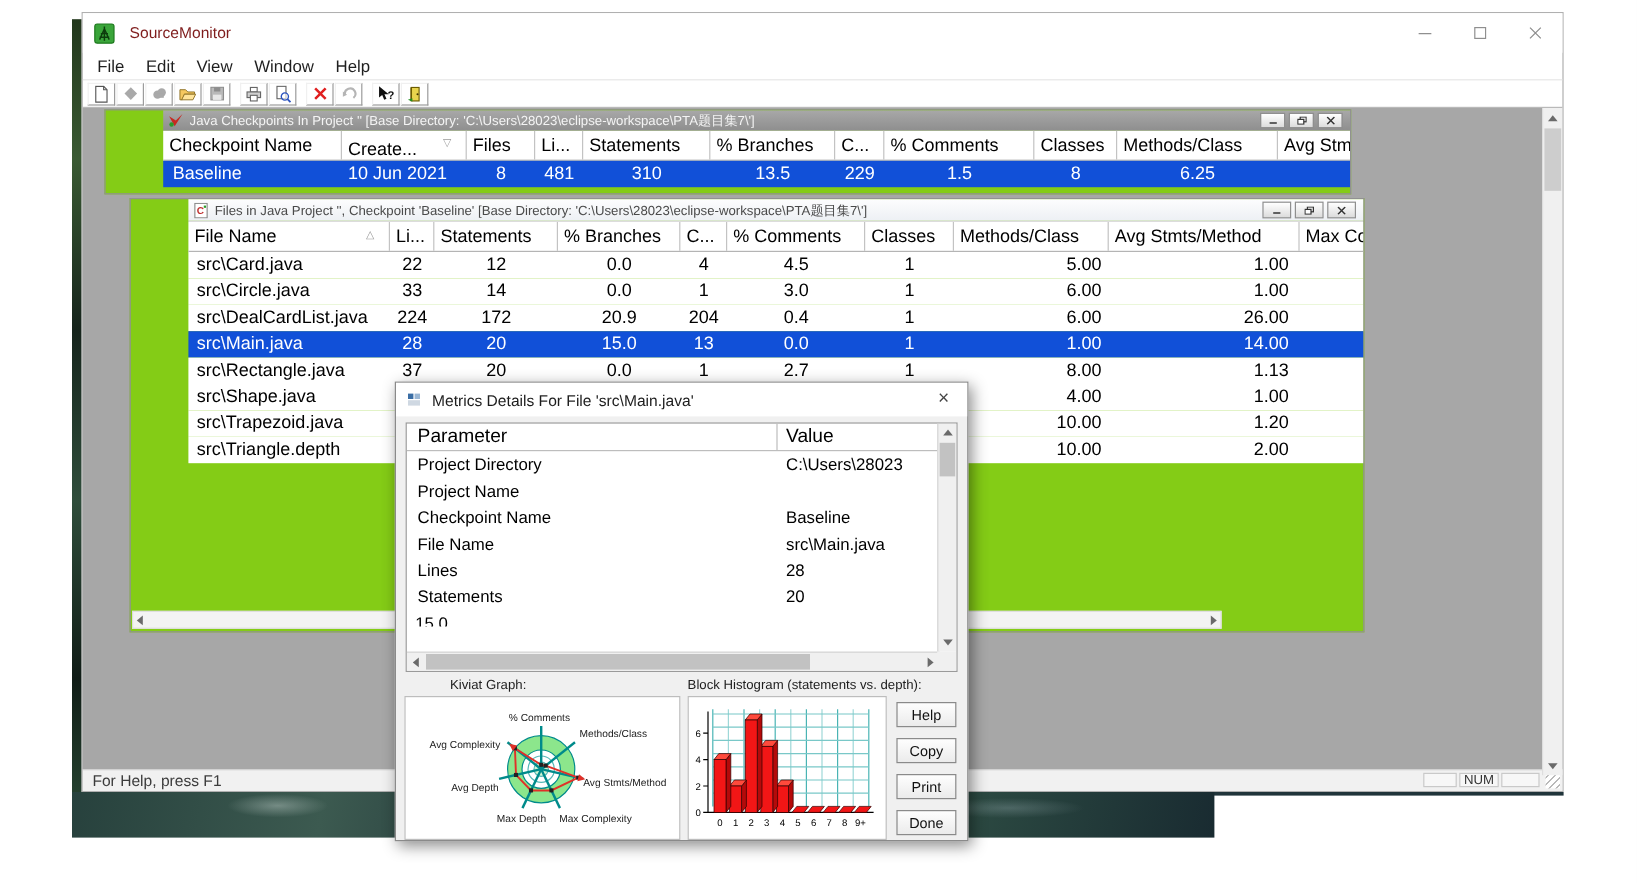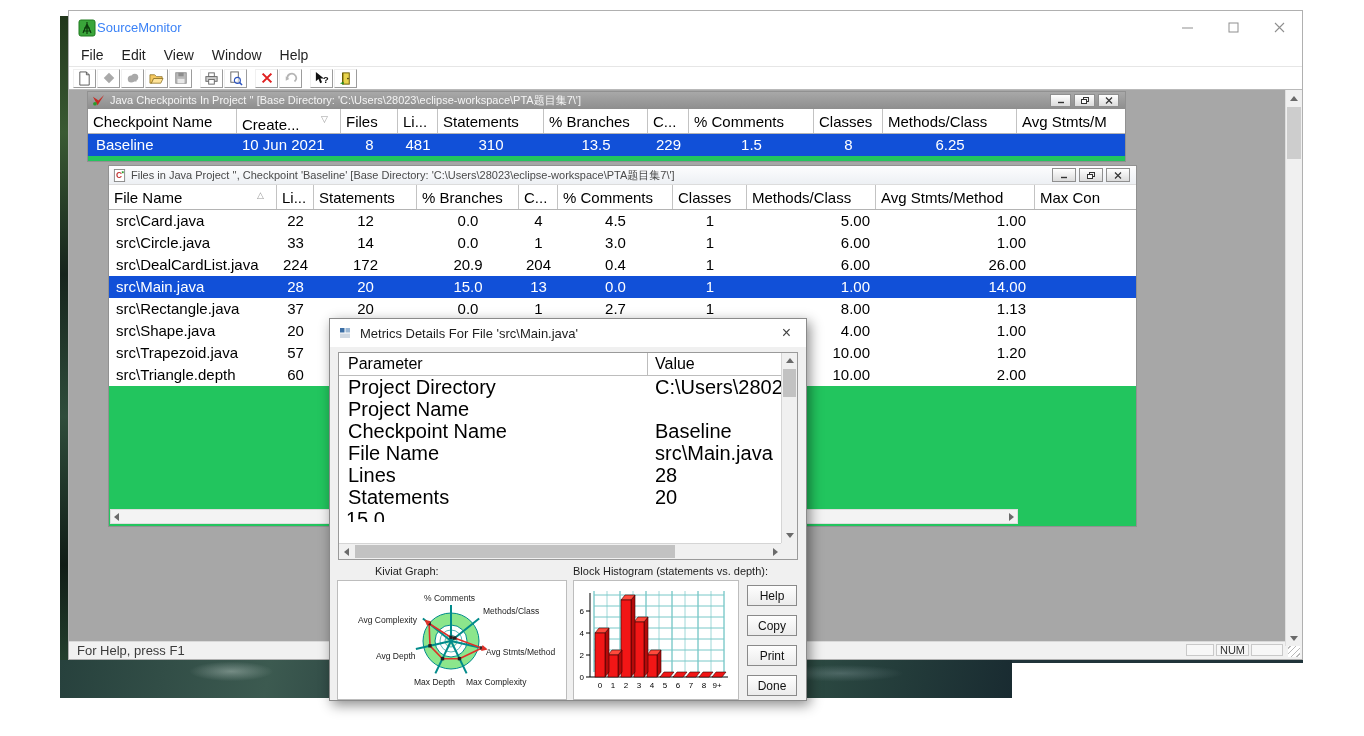--- a/index.html
+++ b/index.html
@@ -14,40 +14,40 @@
       radial-gradient(120px 16px at 55% 60%,rgba(170,190,195,.35),rgba(170,190,195,0) 70%),
       radial-gradient(90px 12px at 82% 35%,rgba(160,180,185,.3),rgba(160,180,185,0) 70%),
       linear-gradient(100deg,#27413d,#3c5a50 22%,#15262e 52%,#2c4a42 78%,#192b31);}
   .wp-edge{position:absolute;left:60px;top:660px;width:1243px;height:3px;background:#20343a;}
 
   
   .window{position:absolute;left:68px;top:10px;width:1235px;height:650px;background:#fff;
           border:1px solid #b0b0b0;box-sizing:border-box;display:flex;flex-direction:column;}
   .titlebar{height:33px;display:flex;align-items:center;flex:0 0 auto;background:#fff;}
   .app-icon{margin-left:9px;width:18px;height:18px;flex:0 0 auto;}
-  .app-title{margin-left:1px;font-size:13px;color:#3b82f6;}
+  .app-title{margin-left:12px;font-size:13px;color:#7f1d1d;}
   .wctrls{margin-left:auto;display:flex;height:100%;}
   .wbtn{width:46px;height:100%;display:flex;align-items:center;justify-content:center;color:#8f8f8f;}
   .menubar{height:22px;border-bottom:1px solid #e6e6e6;display:flex;align-items:flex-end;padding-left:3px;flex:0 0 auto;}
   .menu-item{padding:2px 9px 3px 9px;font-size:14px;color:#1f1f1f;}
   .toolbar{height:20px;border-bottom:1px solid #b9b9b9;display:flex;align-items:center;padding:1px 0 1px 4px;flex:0 0 auto;}
   .tbtn{width:23px;height:19px;border:1px solid;border-color:#f0f0f0 #9c9c9c #9c9c9c #f0f0f0;background:#fff;
         display:flex;align-items:center;justify-content:center;margin-right:1px;box-sizing:border-box;}
   .tsep{width:7px;}
   .client{flex:1 1 auto;background:#a7a7a7;position:relative;z-index:20;}
   .statusbar{height:17px;background:#f1f1f1;border-top:1px solid #d9d9d9;position:relative;z-index:10;
              font-size:13px;color:#3c3c3c;display:flex;align-items:center;padding-left:8px;flex:0 0 auto;}
   .pane{position:absolute;top:2px;height:12px;border:1px solid #c9c9c9;background:#f7f7f7;box-sizing:border-box;}
   .pane.p1{right:88px;width:28px;} .pane.p2{right:53px;width:33px;font-size:11px;color:#333;
            display:flex;align-items:center;justify-content:center;} .pane.p3{right:19px;width:32px;}
   .grip{position:absolute;right:2px;top:3px;width:12px;height:12px;
         background:repeating-linear-gradient(135deg,#fff 0 2px,#b9b9b9 2px 3px,#fff 3px 4px);}
 
   
-  .childwin{position:absolute;background:#22c55e;border:1px solid #919191;box-sizing:border-box;}
+  .childwin{position:absolute;background:#84cc16;border:1px solid #919191;box-sizing:border-box;padding-left:48px;}
   #win1{left:18px;top:1px;width:1039px;height:71px;z-index:1;}
   #win2{left:39px;top:75px;width:1029px;height:362px;z-index:2;}
   .ctitle{display:flex;align-items:center;padding:0 4px;font-size:11px;white-space:nowrap;overflow:hidden;}
   .ctitle.gray{height:17px;background:linear-gradient(#a8a8a8,#8e8e8e);color:#f4f4f4;}
   .ctitle.light{height:18px;background:linear-gradient(#fdfdfe,#edf0f4);color:#4a4a4a;border-bottom:1px solid #dcdcdc;}
   .ctitle .ttl{margin-left:5px;overflow:hidden;text-overflow:ellipsis;}
   .cbtns{margin-left:auto;display:flex;gap:3px;flex:0 0 auto;padding-right:2px;}
   .cbtn{width:21px;height:13px;background:linear-gradient(#ffffff,#dcdcdc);border:1px solid #8f8f8f;
         display:flex;align-items:center;justify-content:center;box-sizing:border-box;}
   #win2 .cbtn{width:24px;height:14px;}
@@ -91,21 +91,21 @@
           border:1px solid #8a8a8a;box-shadow:3px 4px 12px rgba(0,0,0,.45);z-index:60;box-sizing:border-box;}
   .dtitle{height:28px;background:#fff;display:flex;align-items:center;padding:0 9px;font-size:13px;color:#1d1d1d;}
   .dtitle .ttl{margin-left:8px;}
   .dclose{margin-left:auto;font-size:16px;color:#444;padding:0 6px;line-height:16px;}
   .dlist{position:absolute;left:8px;top:33px;width:460px;height:208px;background:#fff;border:1px solid #9a9a9a;box-sizing:border-box;overflow:hidden;}
   .dlhead{display:flex;height:22px;border-bottom:1px solid #bdbdbd;width:444px;}
   .dlh{display:flex;align-items:center;font-size:16px;color:#000;box-sizing:border-box;}
   .dlh0{width:309px;border-right:1px solid #bdbdbd;padding-left:9px;}
   .dlh1{flex:1;padding-left:7px;}
   .plist{height:146px;overflow:hidden;width:444px;}
-  .prow{display:flex;height:22px;font-size:20px;color:#000;}
+  .prow{display:flex;height:22px;font-size:14px;color:#000;}
   .pc{width:309px;padding-left:9px;overflow:hidden;white-space:nowrap;box-sizing:border-box;line-height:22px;}
   .vc{flex:1;padding-left:7px;overflow:hidden;white-space:nowrap;line-height:22px;}
   .dvscroll{position:absolute;right:0;top:0;width:16px;height:190px;background:#f0f0f0;border-left:1px solid #d5d5d5;box-sizing:border-box;}
   .dvscroll .va{position:absolute;left:0;width:15px;height:15px;display:flex;align-items:center;justify-content:center;}
   .dvscroll .va.top{top:0;} .dvscroll .va.bot{bottom:0;}
   .dvscroll .thumb{position:absolute;left:1px;top:16px;width:13px;height:28px;background:#c2c2c2;}
   .dhscroll{position:absolute;left:0;bottom:0;width:444px;height:16px;background:#f0f0f0;border-top:1px solid #d5d5d5;box-sizing:border-box;}
   .dhscroll .va{position:absolute;top:0;width:15px;height:15px;display:flex;align-items:center;justify-content:center;}
   .dhscroll .va.lft{left:0;} .dhscroll .va.rgt{right:0;}
   .dhscroll .thumb{position:absolute;left:16px;top:1px;width:320px;height:13px;background:#c2c2c2;}

